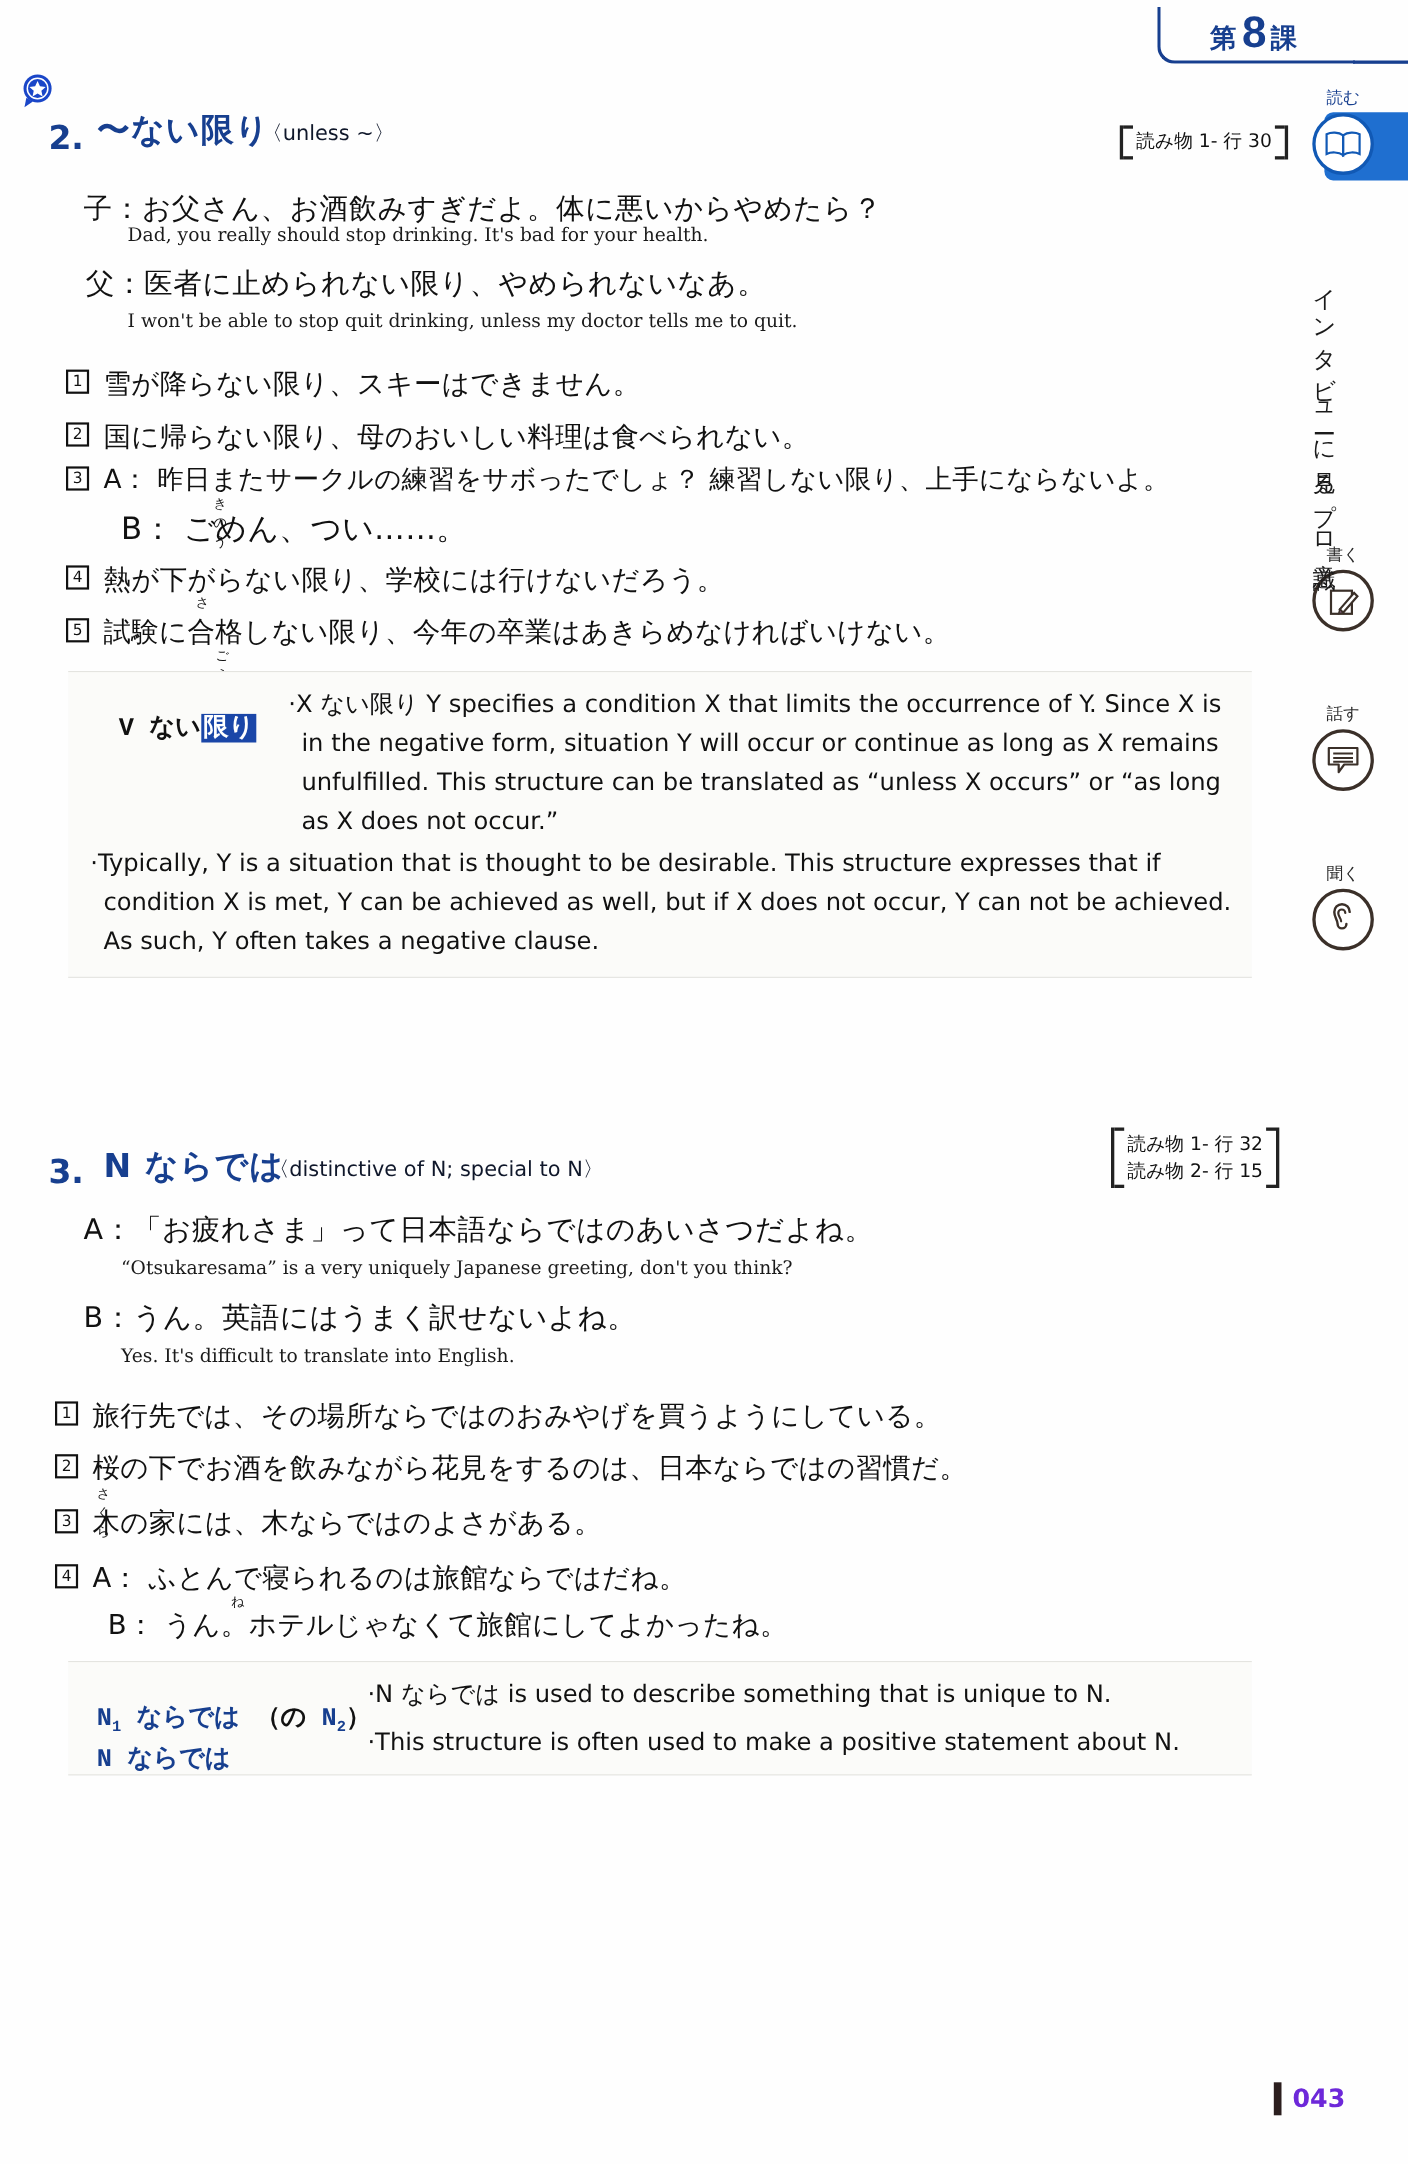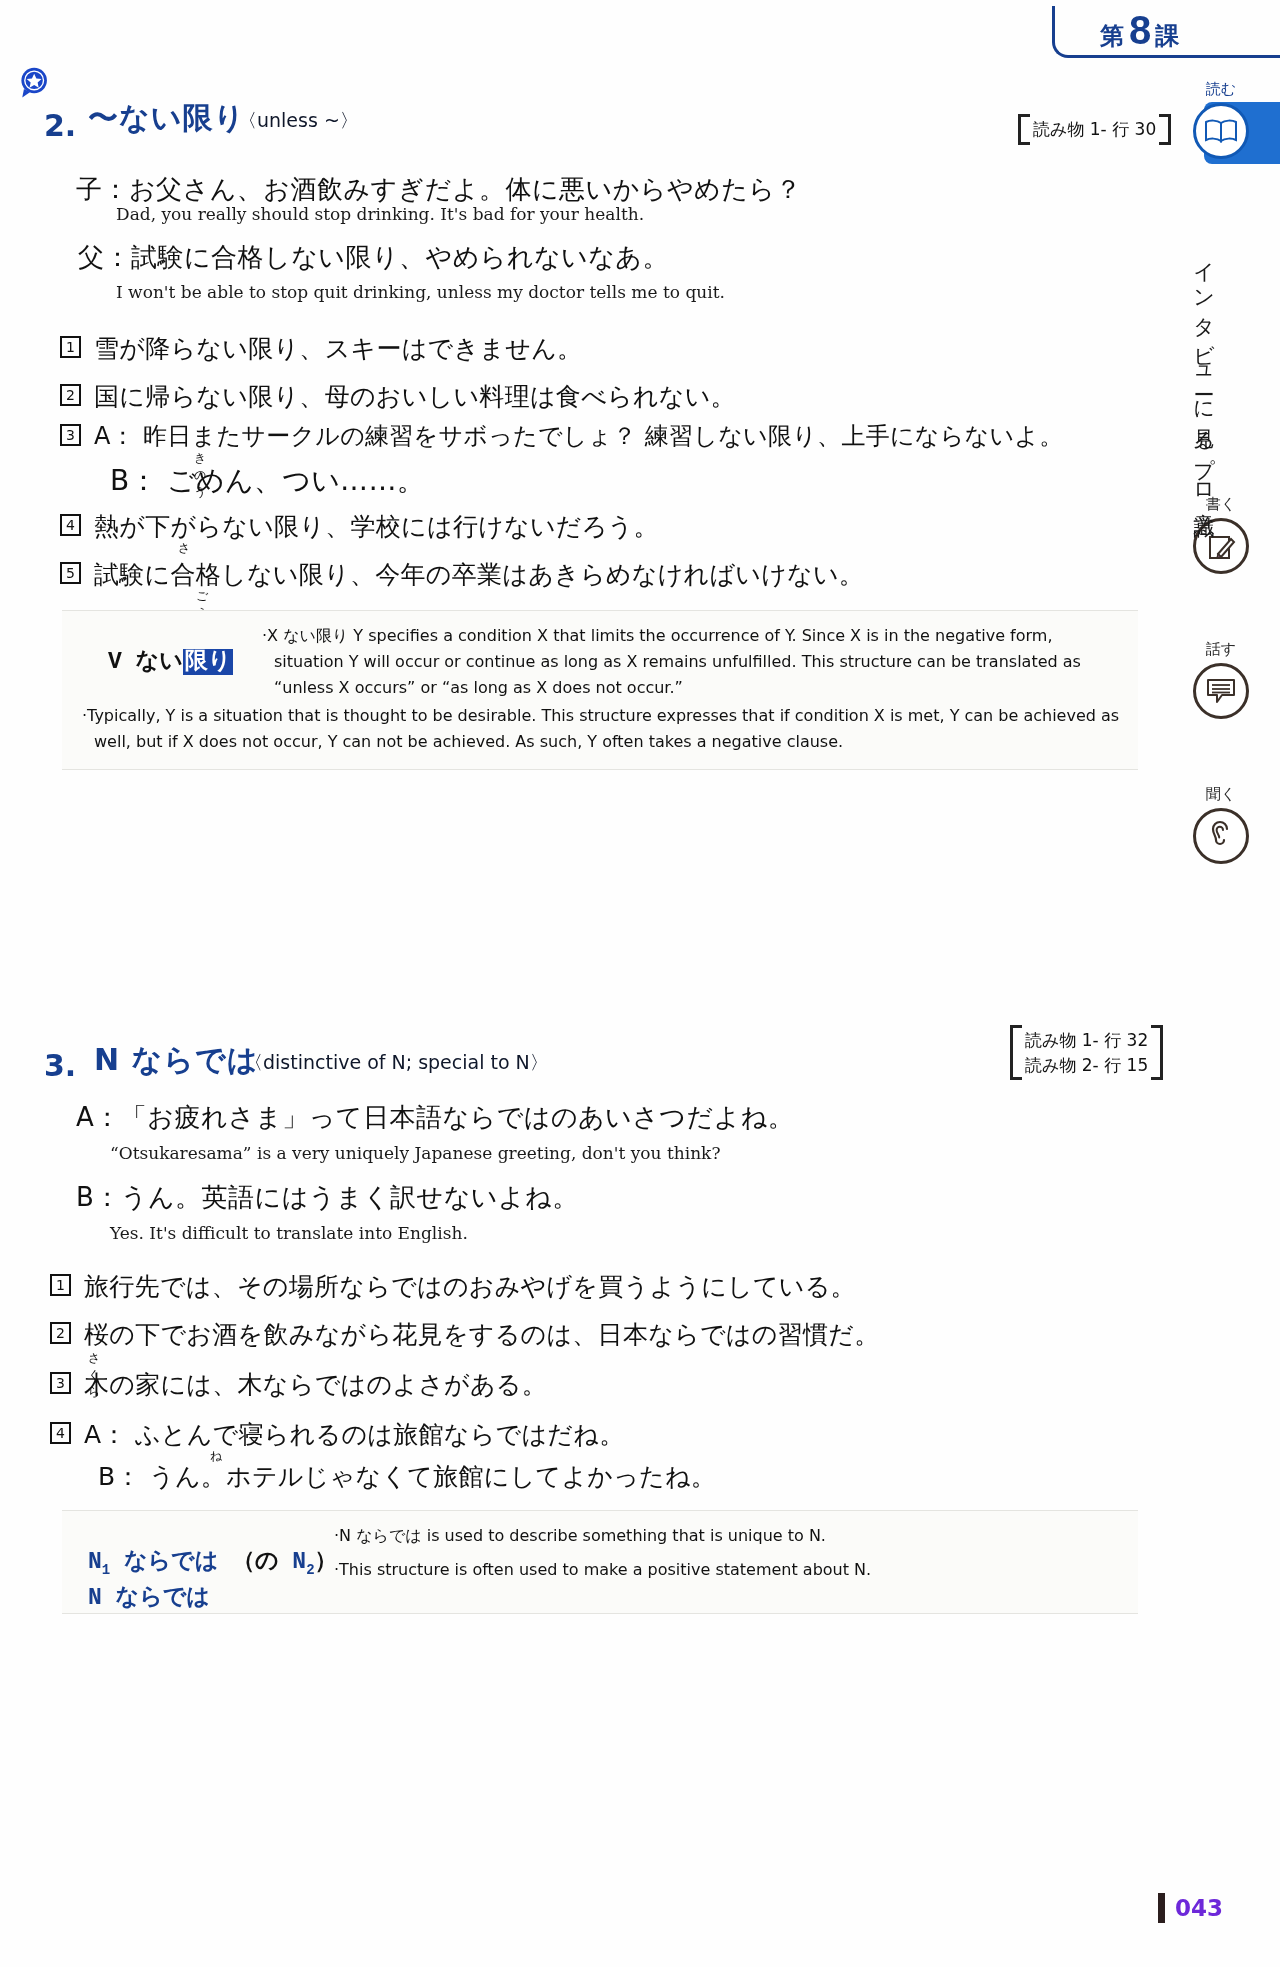--- a/index.html
+++ b/index.html
@@ -244,21 +244,21 @@
     line-height: 1.5;
   }
   .expl-pattern .hl {
     background: #1a46a8;
     color: #fff;
     padding: 0 2px;
   }
   .expl-pattern .blue { color: #173f8f; }
   .expl-pattern sub { font-size: 14px; }
   .expl-body {
-    font-size: 16px;
+    font-size: 22px;
     line-height: 1.62;
     color: #111;
     font-family: "DejaVu Sans", sans-serif;
   }
 
   
   .pagenum {
     position: absolute;
     left: 1158px; top: 1893px;
     display: flex; align-items: center; gap: 10px;
@@ -355,21 +355,21 @@
         <span class="cap-br"></span>
       <div>読み物 1- 行 30</div>
     </div>
 
     <div class="dlg-line" style="left:76px; top:70px;margin-top:10px;">
       <span>子：</span><span>お父さん、お酒飲みすぎだよ。体に悪いからやめたら？</span>
     </div>
     <div class="dlg-en" style="left:116px; top:112px;">Dad, you really should stop drinking. It's bad for your health.</div>
 
     <div class="dlg-line" style="left:78px; top:148px;">
-      <span>父：</span><span>試験に合格しない限り、やめられないなあ。</span>
+      <span>父：</span><span>医者に止められない限り、やめられないなあ。</span>
     </div>
     <div class="dlg-en" style="left:116px; top:190px;">I won't be able to stop quit drinking, unless my doctor tells me to quit.</div>
 
     <div class="ex-row" style="left:60px; top:240px;">
       <span class="ex-num">1</span>
       <span class="ex-text">雪が降らない限り、スキーはできません。</span>
     </div>
 
     <div class="ex-row" style="left:60px; top:288px;">
       <span class="ex-num">2</span>

